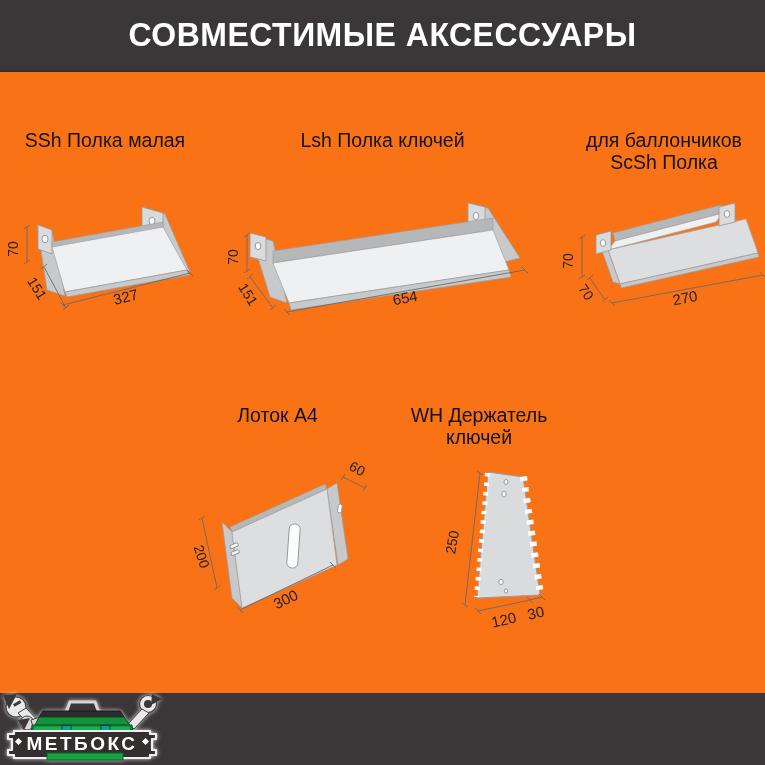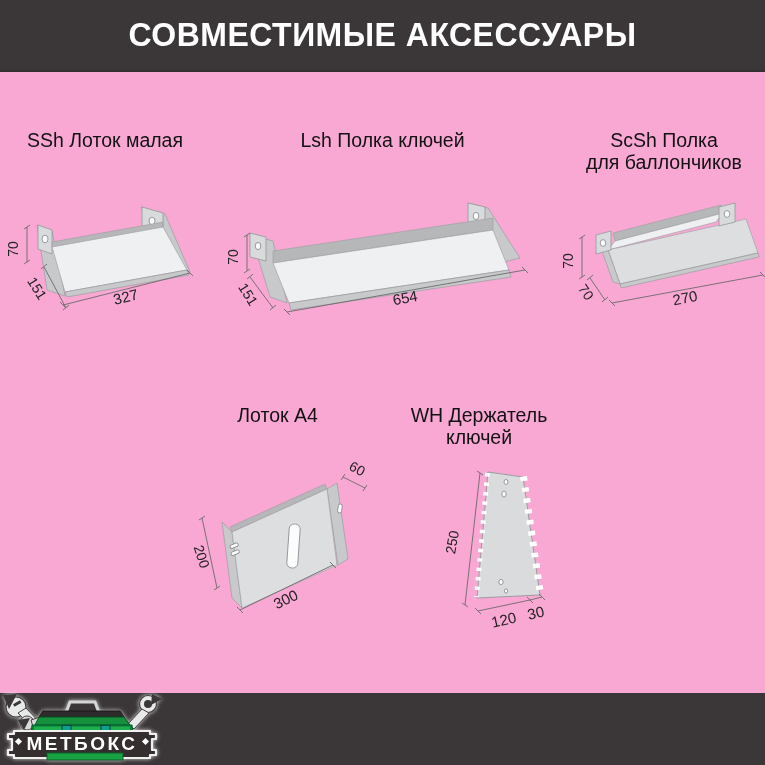--- a/index.html
+++ b/index.html
@@ -1,16 +1,16 @@
 <!DOCTYPE html>
 <html><head>
 <meta charset="utf-8">
 <style>
   html,body{margin:0;padding:0;background:#ffffff;}
-  .page{position:relative;width:765px;height:765px;background:#f9a8d4;overflow:hidden;
+  .page{position:relative;width:765px;height:765px;background:#f97316;overflow:hidden;
         font-family:"Liberation Sans",sans-serif;}
   
   .band{position:absolute;left:0;width:765px;background:#3b3637;}
   .band.top{top:0;height:70px;border-bottom:2px solid #332e2f;}
   .band.bottom{top:693px;height:72px;}
   .band-title{display:block;text-align:center;line-height:70px;color:#ffffff;
               font-weight:bold;font-size:33px;letter-spacing:.5px;transform:scaleX(.97);
               white-space:nowrap;}
   
   .plabel{position:absolute;font-size:19.5px;line-height:22px;color:#121212;text-align:center;}
@@ -37,32 +37,32 @@
 <body>
 
 <div class="page">
 
   <div class="band top">
     <span class="band-title">СОВМЕСТИМЫЕ АКСЕССУАРЫ</span>
   </div>
 
   <div class="plabel" style="left:10px;top:129px;width:190px">
     <b>SSh</b>
-    <span>Лоток малая</span>
+    <span>Полка малая</span>
   </div>
   <div class="plabel" style="left:275px;top:129px;width:215px">
     <b>Lsh</b>
     <span>Полка ключей</span>
   </div>
   <div class="plabel" style="left:563px;top:129px;width:202px">
+    <div>для баллончиков</div>
     <div>
       <b>ScSh</b>
       <span>Полка</span>
     </div>
-    <div>для баллончиков</div>
   </div>
 
   <div class="plabel allbold" style="left:195px;top:404px;width:165px">
     <span>Лоток А4</span>
   </div>
   <div class="plabel" style="left:400px;top:404px;width:158px">
     <div>
       <b>WH</b>
       <span>Держатель</span>
     </div>

